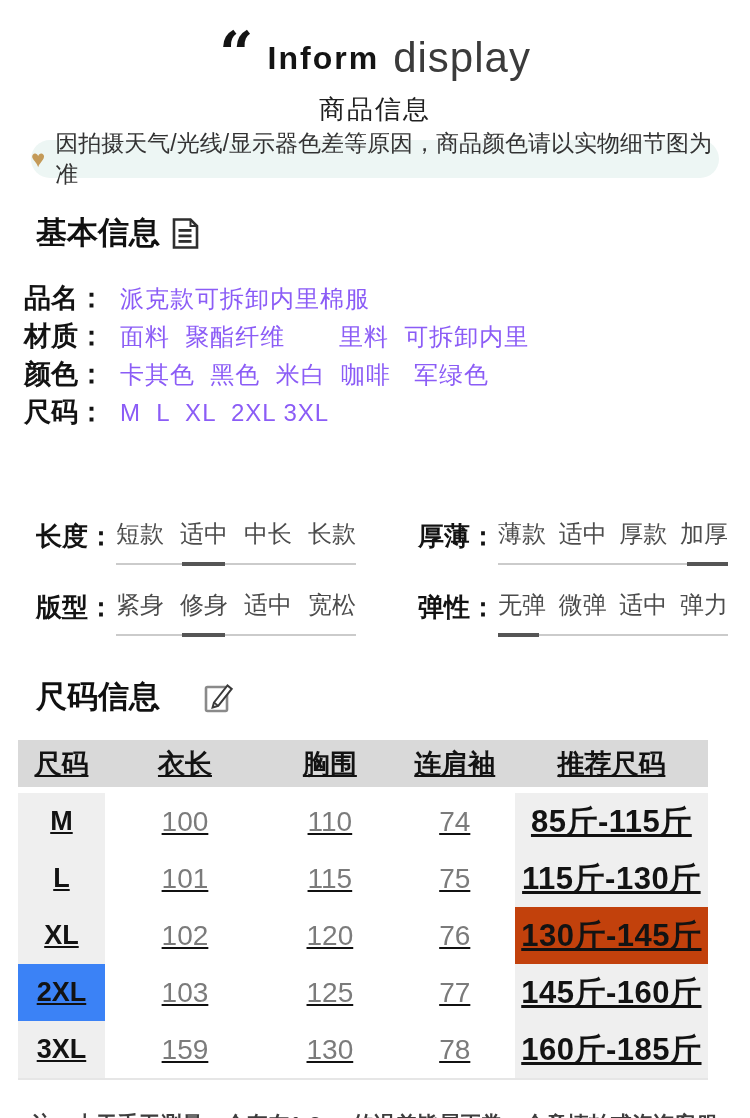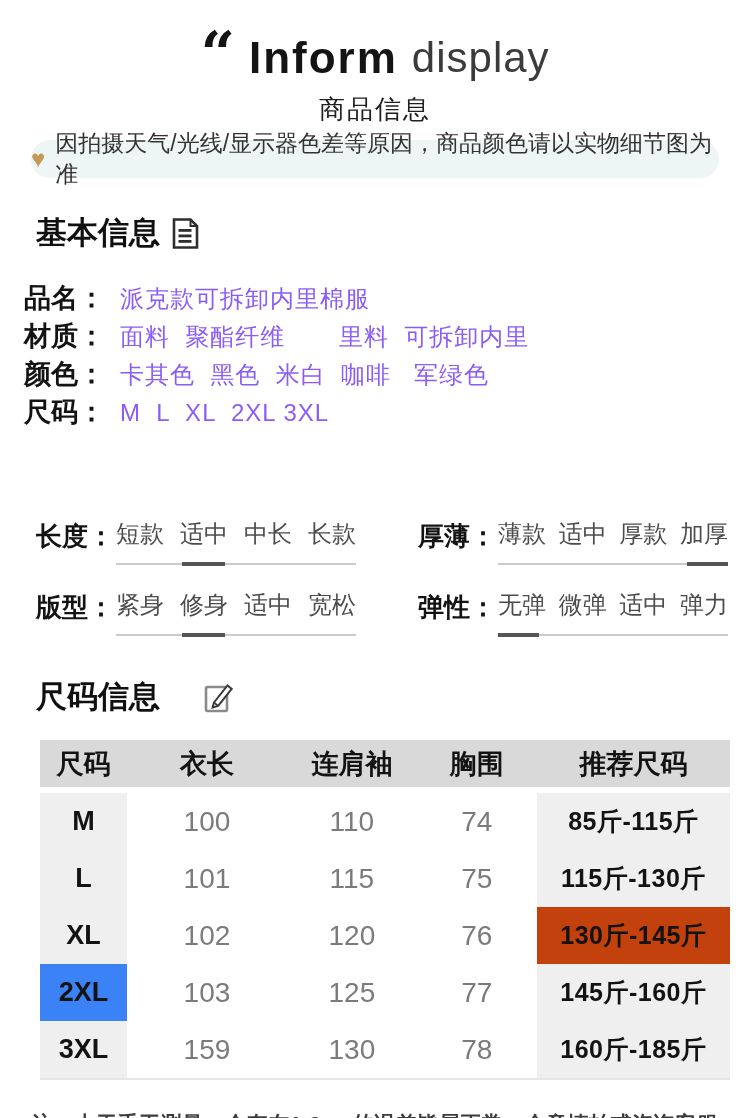--- a/index.html
+++ b/index.html
@@ -10,21 +10,21 @@
     margin:0 auto;
     background:#ffffff;
     overflow:hidden;
     font-family:"Liberation Sans","DejaVu Sans",sans-serif;
     color:#111;
   }
   
   .header { text-align:center; padding-top:30px; }
   .title-line { display:flex; align-items:flex-start; justify-content:center; gap:14px; height:56px; }
   .quote { font-size:60px; font-weight:700; line-height:46px; color:#141414; font-family:"DejaVu Serif","Liberation Serif",serif; }
-  .t-bold { font-size:44px; font-weight:700; color:#141414; letter-spacing:2px; line-height:56px; }
+  .t-bold { font-size:32px; font-weight:700; color:#141414; letter-spacing:2px; line-height:56px; }
   .t-light { font-size:42px; font-weight:400; color:#3b3b3b; letter-spacing:1px; line-height:56px; transform:scaleY(1.02); }
   .subtitle { margin-top:6px; font-size:26px; font-weight:500; color:#202020; letter-spacing:2px; }
   
   .banner {
     margin:13px auto 0; width:688px; height:38px;
     border-radius:19px;
     display:flex; align-items:center; justify-content:center;
     font-size:23px; color:#333;
   }
   .heart { font-size:24px; margin-right:10px; line-height:1; }
@@ -43,37 +43,37 @@
     display:grid; grid-template-columns:320px 310px; column-gap:62px;
     row-gap:24px; margin:86px 0 0 36px;
   }
   .attr-group { display:flex; }
   .attr-label { font-size:26px; font-weight:700; color:#131313; width:80px; flex:0 0 auto; padding-top:1px; }
   .attr-options { flex:1; position:relative; padding-bottom:15px; }
   .attr-options-row { display:flex; justify-content:space-between; font-size:24px; color:#4c4c4c; }
   .track { position:absolute; left:0; right:0; bottom:0; height:2px; }
   .seg { position:absolute; bottom:-1px; height:4px; width:18%; }
   
-  .size-table { width:690px; margin:22px 0 0 40px; }
+  .size-table { width:690px; margin:22px 0 0 18px;text-decoration:underline; }
   .t-header {
     display:grid; grid-template-columns:12.6% 23.2% 18.8% 17.4% 28%;
     height:47px; align-items:center;
   }
   .t-header .th { text-align:center; font-size:27px; font-weight:700; color:#131313; }
   .t-body {
     display:grid; grid-template-columns:12.6% 23.2% 18.8% 17.4% 28%;
     margin-top:6px; border-bottom:2px solid #e6e6e6;
   }
   .t-body .td {
     height:57px; display:flex; align-items:center; justify-content:center;
     font-size:28px; color:#7b7b7b;
   }
   .t-body .td.side { font-weight:700; color:#131313; }
   .t-body .td.col-0 { font-size:27px; }
-  .t-body .td.col-4 { font-size:25px; letter-spacing:0.5px; }
+  .t-body .td.col-4 { font-size:31px; letter-spacing:0.5px; }
   
   .note { margin-top:30px; text-align:center; font-size:21px; font-weight:600; color:#3c3c3c; letter-spacing:0.5px; }
 </style>
 </head>
 <body>
 
 <div class="page">
 
   <div class="header">
     <div class="title-line">
@@ -184,22 +184,22 @@
         <path d="M10 20.5 L23.5 3.5 l4.2 3.4 L14.2 23.8 l-5.6 1.8 Z" fill="#ffffff" stroke="#3a3a3a" stroke-width="2"></path>
         <path d="M10 20.5 l4.2 3.3" fill="none" stroke="#3a3a3a" stroke-width="1.6"></path>
       </svg>
     </span>
   </div>
 
   <div class="size-table">
     <div class="t-header" style="background: rgb(217, 217, 217);">
         <div class="th">尺码</div>
         <div class="th">衣长</div>
+        <div class="th">胸围</div>
         <div class="th">连肩袖</div>
-        <div class="th">胸围</div>
         <div class="th">推荐尺码</div>
       </div>
     <div class="t-body">
         <div class="td col-0 side" style="background: rgb(239, 239, 239);">M</div>
         <div class="td col-1">100</div>
         <div class="td col-2">110</div>
         <div class="td col-3">74</div>
         <div class="td col-4 side" style="background: rgb(239, 239, 239);">85斤-115斤</div>
         <div class="td col-0 side" style="background: rgb(239, 239, 239);">L</div>
         <div class="td col-1">101</div>

